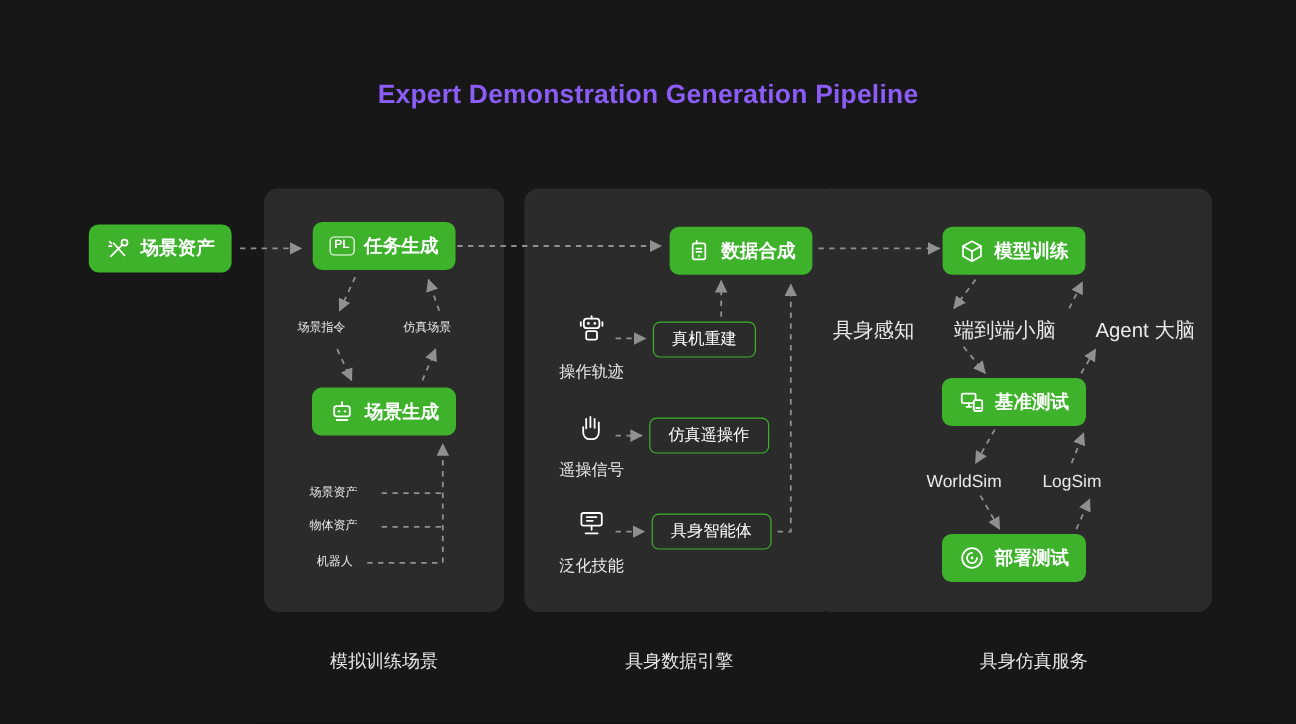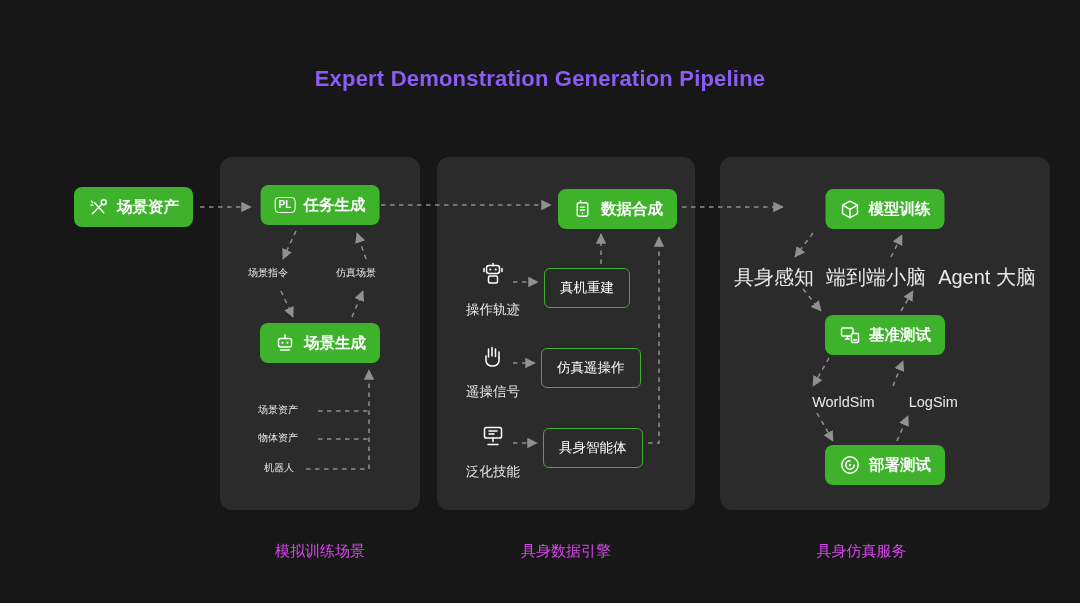--- a/index.html
+++ b/index.html
@@ -3,25 +3,25 @@
 <meta charset="utf-8">
 <style>
 :root{--background:#171717;--panel:#2b2b2b;--green:#3eb22b;--text:#e9e9e9;--arrow:#909090}
 *{margin:0;padding:0;box-sizing:border-box}
 body{background:#000;font-family:"Liberation Sans","DejaVu Sans",sans-serif}
 .canvas{position:relative;width:1080px;height:603px;background:var(--background);overflow:hidden;margin:0 auto}
 .title{position:absolute;top:66px;left:0;width:100%;text-align:center;font-size:22px;font-weight:700;color:#8b5cf6;letter-spacing:.2px}
 .panel{position:absolute;top:157px;height:353px;background:var(--panel);border-radius:12px}
 .btn{position:absolute;display:inline-flex;align-items:center;gap:8px;height:40px;padding:0 14px;background:var(--green);border-radius:8px;color:#fff;font-size:15.5px;font-weight:700;white-space:nowrap}
 .center{left:50%;transform:translateX(-50%)}
-.obox{position:absolute;display:inline-flex;align-items:center;justify-content:center;height:40px;padding:0 15px;border:1px solid var(--green);border-radius:6px;color:#fff;font-size:13.5px;white-space:nowrap}
+.obox{position:absolute;display:inline-flex;align-items:center;justify-content:center;height:30px;padding:0 15px;border:1px solid var(--green);border-radius:6px;color:#fff;font-size:13.5px;white-space:nowrap}
 .lbl{position:absolute;color:var(--text);font-size:10px;white-space:nowrap}
-.caption{position:absolute;top:542px;text-align:center;color:#d946ef;font-size:15px}
+.caption{position:absolute;top:542px;text-align:center;color:#e5e5e5;font-size:15px}
 .icongroup{position:absolute;width:64px;display:flex;flex-direction:column;align-items:center;gap:14px;color:var(--text);font-size:13.5px;white-space:nowrap}
-.rowlabels{position:absolute;left:14px;right:14px;display:flex;justify-content:space-between;color:var(--text);font-size:20px;white-space:nowrap}
+.rowlabels{position:absolute;left:14px;right:14px;display:flex;justify-content:space-between;color:var(--text);font-size:17px;white-space:nowrap}
 .rowlabels2{position:absolute;left:0;width:100%;display:flex;justify-content:center;gap:34px;color:var(--text);font-size:14.5px}
 .badge{display:inline-flex;align-items:center;justify-content:center;border:1.5px solid #fff;border-radius:4px;font-size:10px;font-weight:700;color:#fff;padding:2px 3px;line-height:1}
 .icon{fill:none;stroke:#fff;stroke-width:1.5;stroke-linecap:round;stroke-linejoin:round;display:block}
 .connectors{position:absolute;left:0;top:0;pointer-events:none}
 .connectors path{fill:none;stroke:var(--arrow);stroke-width:1.5;stroke-dasharray:4.5 4.5}
 .connectors path.head{fill:var(--arrow);stroke:none;stroke-dasharray:none}
 </style>
 </head>
 <body>
 
@@ -100,21 +100,21 @@
         <rect x="4.5" y="4.5" width="17" height="10.5" rx="1.8"></rect>
         <path d="M9 8 h8 M9 11 h5"></path>
         <path d="M13 15 v3.5"></path>
         <path d="M8 21.5 h10"></path>
       </svg>
       <span>泛化技能</span>
     </div>
     <div class="obox" style="left:106px;top:271px">具身智能体</div>
   </div>
 
-  <div class="panel" style="left:720px;width:330px">
+  <div class="panel" style="left:680px;width:330px">
     <div class="btn center" style="top:32px">
       <svg class="icon" width="21" height="21" viewBox="0 0 22 22">
         <path d="M11 2.2 L18.8 6.4 V15.2 L11 19.6 L3.2 15.2 V6.4 Z"></path>
         <path d="M3.2 6.4 L11 10.8 L18.8 6.4 M11 10.8 V19.6"></path>
       </svg>
       <span>模型训练</span>
     </div>
 
     <div class="rowlabels" style="top:107px">
       <span>具身感知</span>

